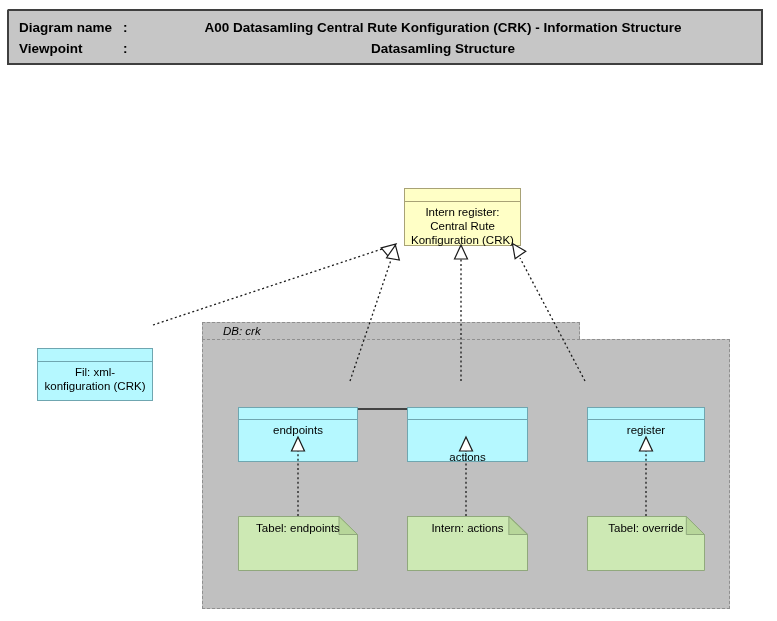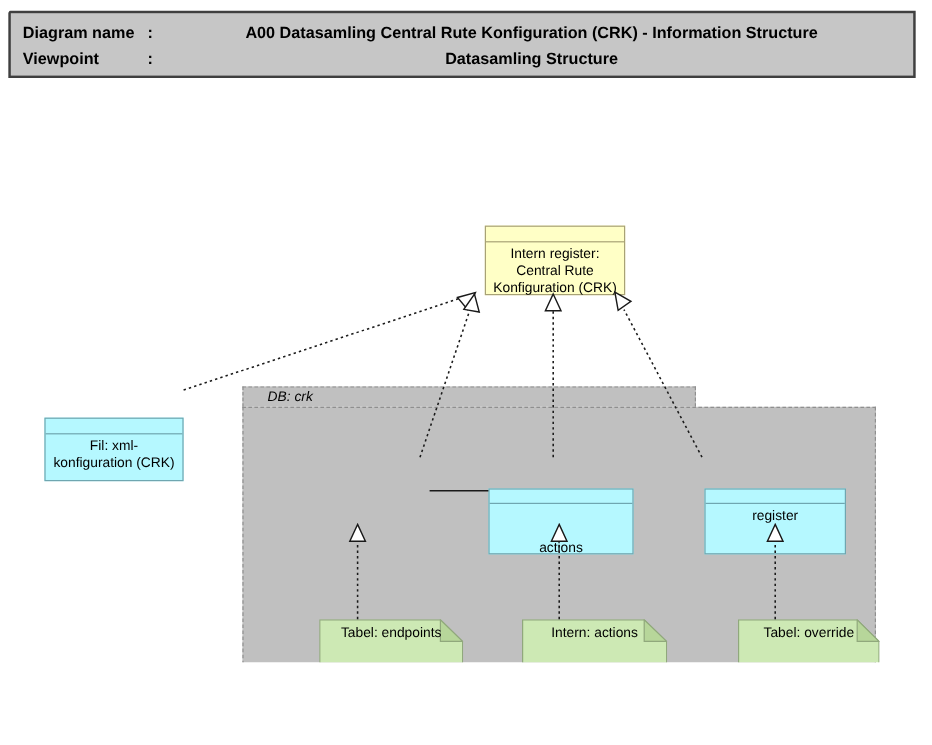--- a/index.html
+++ b/index.html
@@ -1,17 +1,17 @@
 <!DOCTYPE html>
 <html style="--titlebar-fill: #c6c6c6; --titlebar-border: #3f3f3f; --object-fill: #b5f8ff; --object-border: #6fa6b0; --register-fill: #ffffc6; --register-border: #a8a276; --note-fill: #cde9b4; --note-fold: #b7d69a; --note-border: #90a87c; --group-fill: #c0c0c0; --group-border: #8f8f8f; --connector: #1a1a1a;"><head>
 <meta charset="utf-8">
 <style>
   html,body { margin:0; padding:0; background:#ffffff; }
   .canvas {
-    position:relative; width:777px; height:552px; background:#ffffff;
+    position:relative; width:777px; height:621px; background:#ffffff;
     font-family:"Liberation Sans", sans-serif; color:#000;
     overflow:hidden;
     border-radius:29px;
   }
   
   .titlebar {
     position:absolute; left:7px; top:9px; width:756px; height:56px;
     background:var(--titlebar-fill); border:2px solid var(--titlebar-border);
     box-sizing:border-box; padding:6px 10px 0 10px;
     font-weight:bold; font-size:13.5px; line-height:21px;
@@ -37,21 +37,21 @@
   .dobj .band { box-sizing:border-box; flex:0 0 auto; }
   .dobj .lbl {
     flex:1; text-align:center; font-size:11.5px; line-height:14px;
     white-space:pre-line; padding-top:3px;
   }
   .obj-cyan { background:var(--object-fill); border:1px solid var(--object-border);margin-top:25px; }
   .obj-cyan .band { height:12px; border-bottom:1px solid var(--object-border); }
   .obj-yellow { background:var(--register-fill); border:1px solid var(--register-border); }
   .obj-yellow .band { height:13px; border-bottom:1px solid var(--register-border); }
   
-  .note { position:absolute;margin-left:28px; }
+  .note { position:absolute; }
   .note svg { position:absolute; left:0; top:0; width:100%; height:100%; }
   .note .nlbl {
     position:absolute; left:0; top:5px; width:100%; text-align:center;
     font-size:11.5px; line-height:14px;
   }
   .note-shape { fill:var(--note-fill); stroke:var(--note-border); stroke-width:1; }
   .note-fold  { fill:var(--note-fold);  stroke:var(--note-border); stroke-width:1; }
   
   .overlay { position:absolute; left:0; top:0; width:777px; height:621px; pointer-events:none; }
   .connector { stroke:var(--connector); stroke-width:1.3; fill:none; stroke-dasharray:2 2.6; }
@@ -87,20 +87,24 @@
 Central Rute
 Konfiguration (CRK)</div>
   </div>
 
   <div class="dobj obj-cyan" style="left:37px; top:323px; width:116px; height:53px;">
     <div class="band" style="height:13px;"></div>
     <div class="lbl">Fil: xml-
 konfiguration (CRK)</div>
   </div>
 
+  <div class="dobj obj-cyan" style="left:238px; top:382px; width:120px; height:55px;">
+    <div class="band"></div>
+    <div class="lbl">endpoints</div>
+  </div>
   <div class="dobj obj-cyan" style="left:407px; top:382px; width:121px; height:55px;gap:27px;">
     <div class="band"></div>
     <div class="lbl">actions</div>
   </div>
   <div class="dobj obj-cyan" style="left:587px; top:382px; width:118px; height:55px;">
     <div class="band"></div>
     <div class="lbl">register</div>
   </div>
 
   <div class="note" style="left:238px; top:516px; width:120px; height:55px;">

